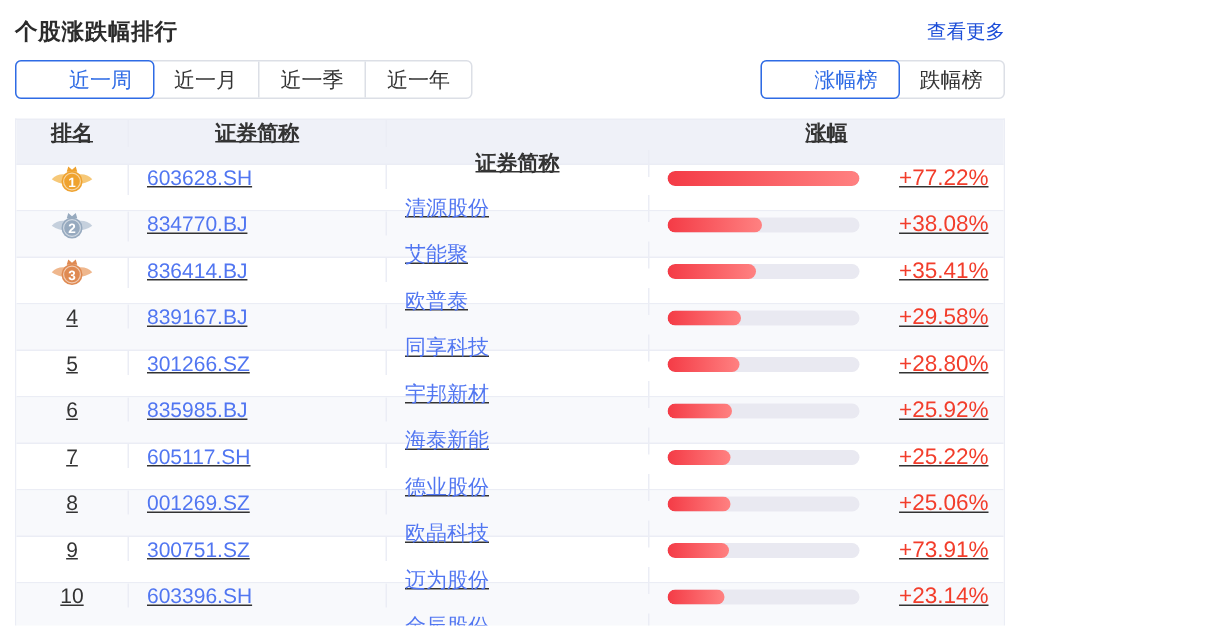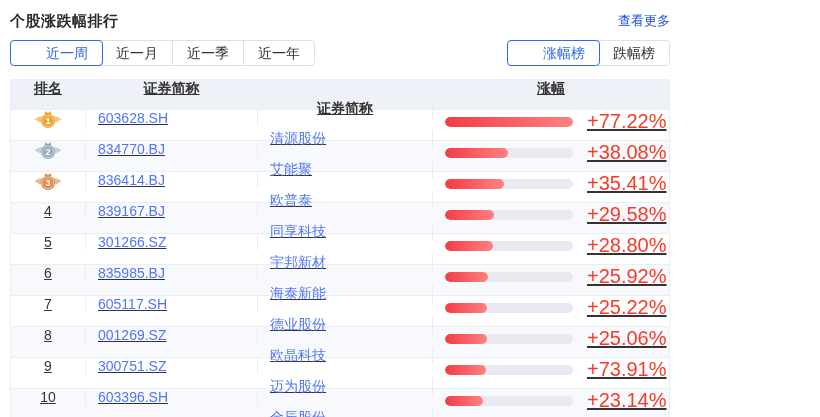--- a/index.html
+++ b/index.html
@@ -41,21 +41,21 @@
   .c-code  { width:172px; padding-left:12px; }
   .c-name  { width:175px; padding-left:12px;margin-top:20px; }
   .c-value { flex:1; padding:0 10px 0 12px; }
   .head .cell { justify-content:center; padding:0; }
   .rank-num { color:#333; font-size:14px; }
   .code-text, .name-text { color:#5176f1; }
   .medal-icon { width:28px; height:20px; display:block; }
 
   .bar-track { flex:1; height:10px; background:#e9e9f1; border-radius:5px; margin-right:14px; overflow:hidden; }
   .bar-fill  { height:100%; border-radius:5px; background:linear-gradient(90deg,#f43b46,#ff8181); }
-  .value-text { width:72px; text-align:right; color:#f23d2b; font-size:20px; white-space:nowrap; }
+  .value-text { width:72px; text-align:right; color:#f23d2b; font-size:15px; white-space:nowrap; }
 </style>
 </head>
 <body>
 
 <div class="wrap">
 
   <div class="title-row">
     <span class="page-title">个股涨跌幅排行</span>
     <a class="more-link">查看更多</a>
   </div>

